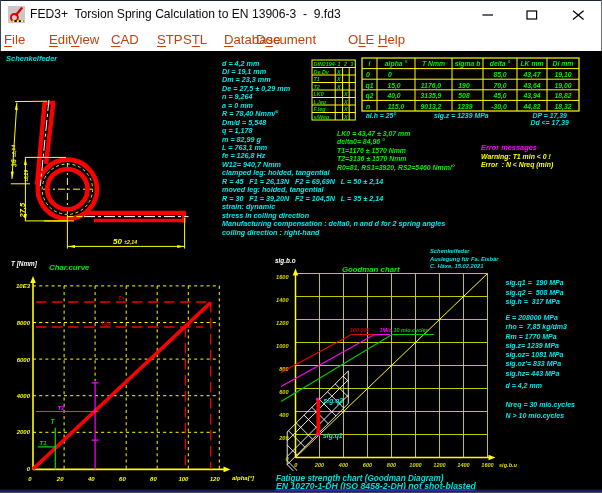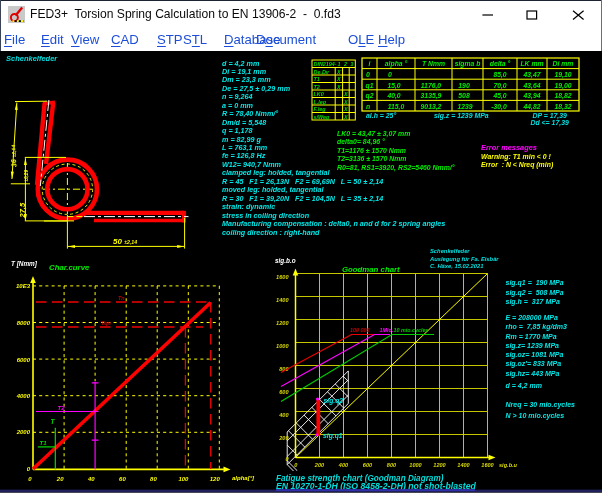--- a/index.html
+++ b/index.html
@@ -1,47 +1,47 @@
 <!DOCTYPE html>
 <html><head>
 <meta charset="utf-8">
 <style>
   html,body{margin:0;padding:0;width:602px;height:493px;overflow:hidden;background:#000;}
   body{font-family:"Liberation Sans",sans-serif;position:relative;}
   #titlebar{position:absolute;left:0;top:0;width:602px;height:28px;background:#fff;}
   #titletext{position:absolute;left:30px;top:7px;font-size:12.1px;color:#0a0a0a;white-space:pre;}
   #menubar{position:absolute;left:0;top:28px;width:602px;height:23px;background:#fff;}
-  .mi{position:absolute;top:4px;font-size:13.2px;color:#1d4ed8;}
+  .mi{position:absolute;top:4px;font-size:13.2px;color:#c2410c;}
   .mi u{text-decoration:underline;text-underline-offset:1.5px;}
   #content{position:absolute;left:0;top:51px;width:602px;height:324px;background:#000;}
   svg text{font-family:"Liberation Sans",sans-serif;}
 </style>
 </head>
 <body>
 <div id="titlebar">
   <svg width="18" height="18" style="position:absolute;left:8px;top:6px" viewBox="0 0 18 18">
     <rect x="0" y="0" width="17" height="17" fill="#c9c9c9"></rect>
     <path d="M14.2 1.6 L7.6 9.6" stroke="#e00000" stroke-width="2.3" fill="none"></path>
     <circle cx="6.4" cy="11.5" r="3.5" stroke="#e00000" stroke-width="1.9" fill="none"></circle>
     <path d="M4.5 15.1 H15.3" stroke="#ffff00" stroke-width="1.7" stroke-dasharray="2.1 2.1" fill="none"></path>
     <path d="M6.6 15.1 H15.3" stroke="#000" stroke-width="1.7" stroke-dasharray="2.1 2.1" fill="none"></path>
   </svg>
-  <div id="titletext">FED3+  Torsion Spring Calculation to EN 13906-2  -  0.fd3</div>
+  <div id="titletext">FED3+  Torsion Spring Calculation to EN 13906-3  -  9.fd3</div>
   <svg width="602" height="28" style="position:absolute;left:0;top:0" viewBox="0 0 602 28">
     <path d="M482.4 15 H493" stroke="#000" stroke-width="1.2"></path>
     <rect x="527" y="11" width="9.6" height="8" fill="none" stroke="#000" stroke-width="1.2"></rect>
     <path d="M573 10.8 L583.6 19.5 M583.6 10.8 L573 19.5" stroke="#000" stroke-width="1.2"></path>
   </svg>
 </div>
 <div style="position:absolute;left:0;top:0;width:602px;height:1px;background:#1c2433;z-index:9"></div>
 <div style="position:absolute;left:0;top:0;width:1px;height:51px;background:#3a4356;z-index:9"></div>
 <div style="position:absolute;left:601px;top:0;width:1px;height:51px;background:#6e6e6e;z-index:9"></div>
 <div id="menubar">
   <span class="mi" style="left:4px"><u>F</u>ile</span>
-  <span class="mi" style="left:41px"><u>E</u>dit</span>
+  <span class="mi" style="left:49px"><u>E</u>dit</span>
   <span class="mi" style="left:71px"><u>V</u>iew</span>
   <span class="mi" style="left:111px"><u>C</u>AD</span>
   <span class="mi" style="left:157px"><u>S</u>TP</span>
   <span class="mi" style="left:183px">S<u>T</u>L</span>
   <span class="mi" style="left:224px"><u>D</u>atabase</span>
   <span class="mi" style="left:256px">D<u>o</u>cument</span>
   <span class="mi" style="left:348px">O<u>L</u>E</span>
   <span class="mi" style="left:378px"><u>H</u>elp</span>
 </div>
 <div id="content">

